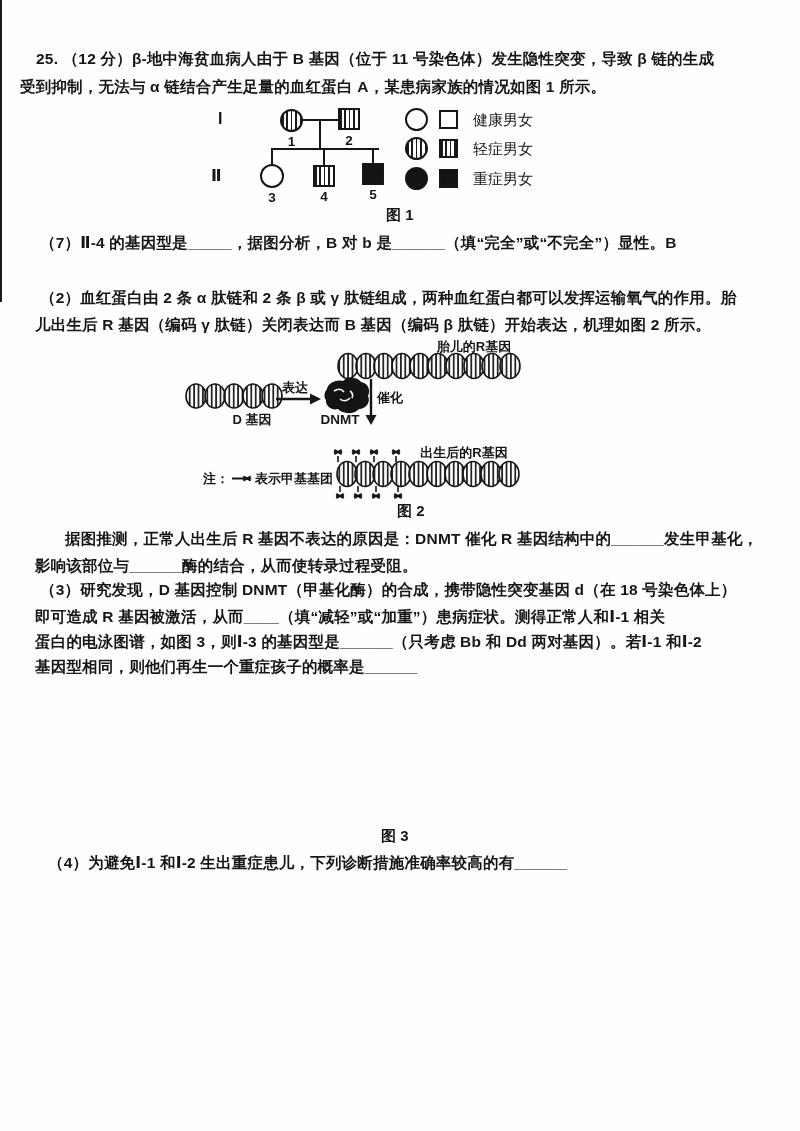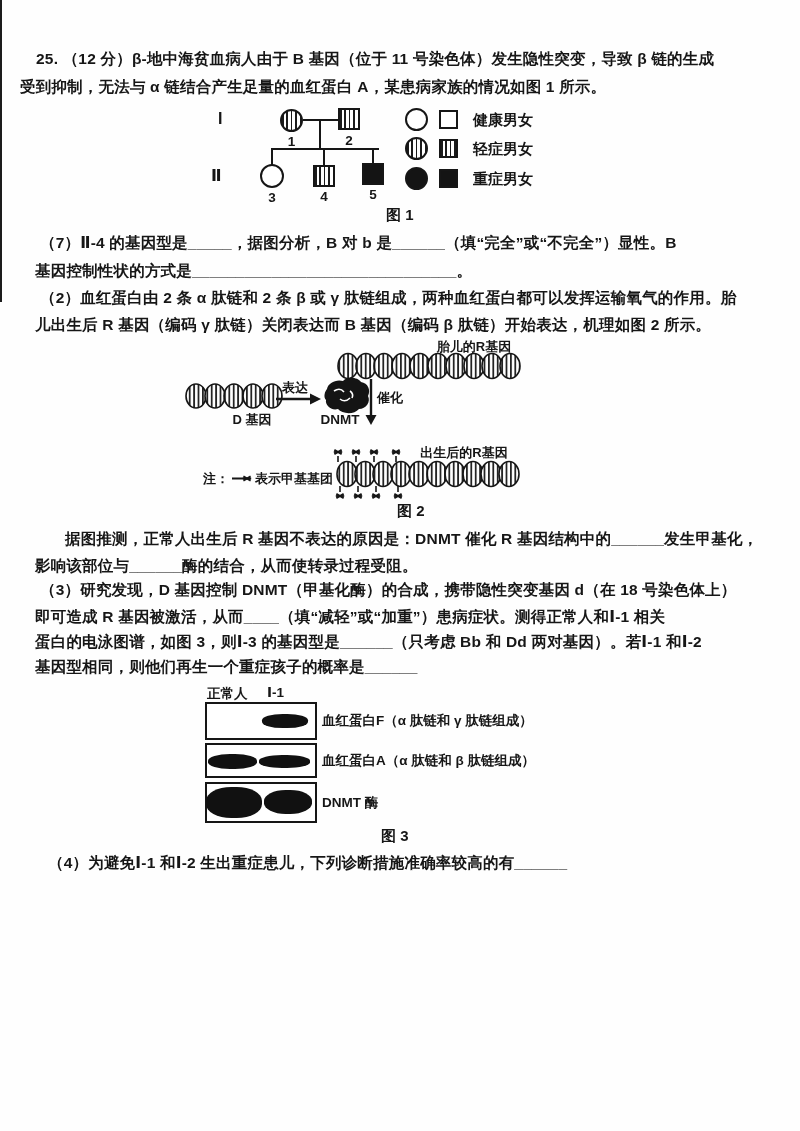--- a/index.html
+++ b/index.html
@@ -20,21 +20,21 @@
   
   .fig1{position:absolute;left:205px;top:103px;width:360px;height:112px;}
   .fig1 .genlab{position:absolute;font-size:16px;font-weight:700;}
   .pline{position:absolute;background:#161616;}
   .sym{position:absolute;border:2px solid #161616;background:#fff;box-sizing:border-box;}
   .sym.circle{border-radius:50%;}
   .sym.striped{background:repeating-linear-gradient(90deg,#1b1b1b 0 1.6px,#ffffff 1.6px 4.4px);}
   .sym.solid{background:#141414;}
   .pnum{position:absolute;font-size:13.5px;font-weight:700;text-align:center;}
   .legend-row{position:absolute;left:200px;height:24px;}
-  .legend-label{position:absolute;left:68px;top:3px;font-size:15px;font-weight:700;white-space:nowrap;}
+  .legend-label{position:absolute;left:68px;top:3px;font-size:15px;font-weight:400;white-space:nowrap;}
 
   
   .fig2{position:absolute;left:180px;top:335px;}
   .fig2 text{font-family:"Liberation Sans","DejaVu Sans",sans-serif;font-weight:700;fill:#161616;}
 
   
   .fig3{position:absolute;left:205px;top:683px;width:360px;height:150px;}
   .gel-header{position:absolute;font-size:13.5px;font-weight:700;white-space:nowrap;}
   .gel-box{position:absolute;width:112px;border:2.2px solid #161616;background:#fff;box-sizing:border-box;}
   .band{position:absolute;background:#111;border-radius:45%;}
@@ -88,21 +88,20 @@
     </div>
     <div class="legend-row" style="top:64px">
       <div class="sym circle solid" style="left:0;top:0;width:23px;height:23px"></div>
       <div class="sym solid" style="left:34px;top:2px;width:19px;height:19px"></div>
       <div class="legend-label">重症男女</div>
     </div>
   </div>
   <div class="caption" style="left:386px;top:206px">图 1</div>
 
   <div class="tl" style="left:40px;top:232px">（7）Ⅱ-4 的基因型是_____，据图分析，B 对 b 是______（填“完全”或“不完全”）显性。B</div>
-  <div class="tl" style="left:35px;top:260px">基因控制性状的方式是______________________________。</div>
 
   <div class="tl" style="left:40px;top:287px">（2）血红蛋白由 2 条 α 肽链和 2 条 β 或 γ 肽链组成，两种血红蛋白都可以发挥运输氧气的作用。胎</div>
   <div class="tl" style="left:35px;top:314px">儿出生后 R 基因（编码 γ 肽链）关闭表达而 B 基因（编码 β 肽链）开始表达，机理如图 2 所示。</div>
 
   <svg class="fig2" width="350" height="185" viewBox="0 0 350 185">
     <defs>
       <pattern id="hatch" width="4.4" height="6" patternUnits="userSpaceOnUse">
         <rect width="4.4" height="6" fill="#ffffff"></rect>
         <rect width="1.8" height="6" fill="#242424"></rect>
       </pattern>
@@ -203,35 +202,17 @@
   <div class="caption" style="left:397px;top:502px">图 2</div>
 
   <div class="tl" style="left:65px;top:528px">据图推测，正常人出生后 R 基因不表达的原因是：DNMT 催化 R 基因结构中的______发生甲基化，</div>
   <div class="tl" style="left:35px;top:555px">影响该部位与______酶的结合，从而使转录过程受阻。</div>
 
   <div class="tl" style="left:40px;top:579px">（3）研究发现，D 基因控制 DNMT（甲基化酶）的合成，携带隐性突变基因 d（在 18 号染色体上）</div>
   <div class="tl" style="left:35px;top:606px">即可造成 R 基因被激活，从而____（填“减轻”或“加重”）患病症状。测得正常人和Ⅰ-1 相关</div>
   <div class="tl" style="left:35px;top:631px">蛋白的电泳图谱，如图 3，则Ⅰ-3 的基因型是______（只考虑 Bb 和 Dd 两对基因）。若Ⅰ-1 和Ⅰ-2</div>
   <div class="tl" style="left:35px;top:656px">基因型相同，则他们再生一个重症孩子的概率是______</div>
 
-  <div class="fig3">
-    <div class="gel-header" style="left:2px;top:2px">正常人</div>
-    <div class="gel-header" style="left:62px;top:1px">Ⅰ-1</div>
-
-    <div class="gel-box" style="left:0;top:19px;height:38px"></div>
-    <div class="gel-box" style="left:0;top:60px;height:35px"></div>
-    <div class="gel-box" style="left:0;top:99px;height:41px"></div>
-
-    <div class="band" style="left:57px;top:31px;width:46px;height:14px"></div>
-    <div class="band" style="left:3px;top:71px;width:49px;height:15px"></div>
-    <div class="band" style="left:54px;top:72px;width:51px;height:13px"></div>
-    <div class="band" style="left:1px;top:104px;width:56px;height:31px"></div>
-    <div class="band" style="left:59px;top:107px;width:48px;height:24px"></div>
-
-    <div class="gel-label" style="top:29px">血红蛋白F（α 肽链和 γ 肽链组成）</div>
-    <div class="gel-label" style="top:69px">血红蛋白A（α 肽链和 β 肽链组成）</div>
-    <div class="gel-label" style="top:111px">DNMT 酶</div>
-  </div>
   <div class="caption" style="left:381px;top:827px">图 3</div>
 
   <div class="tl" style="left:48px;top:852px">（4）为避免Ⅰ-1 和Ⅰ-2 生出重症患儿，下列诊断措施准确率较高的有______</div>
 
 </div>
 
 </body></html>

